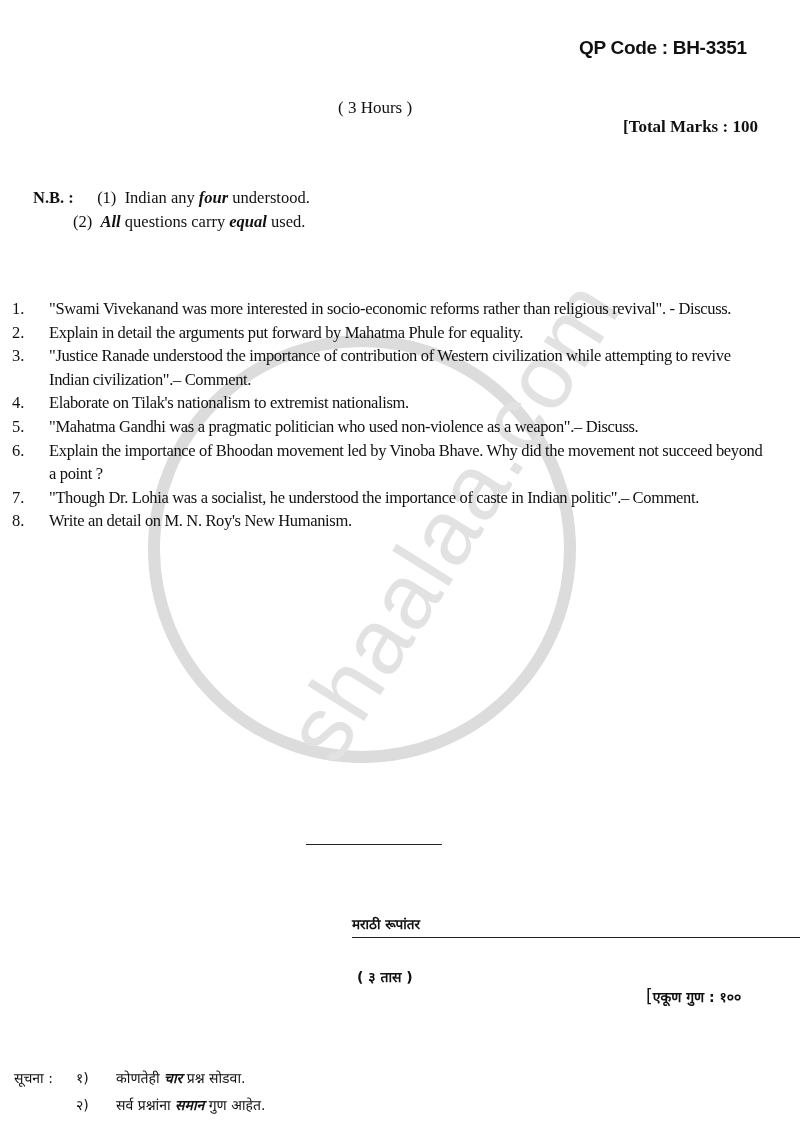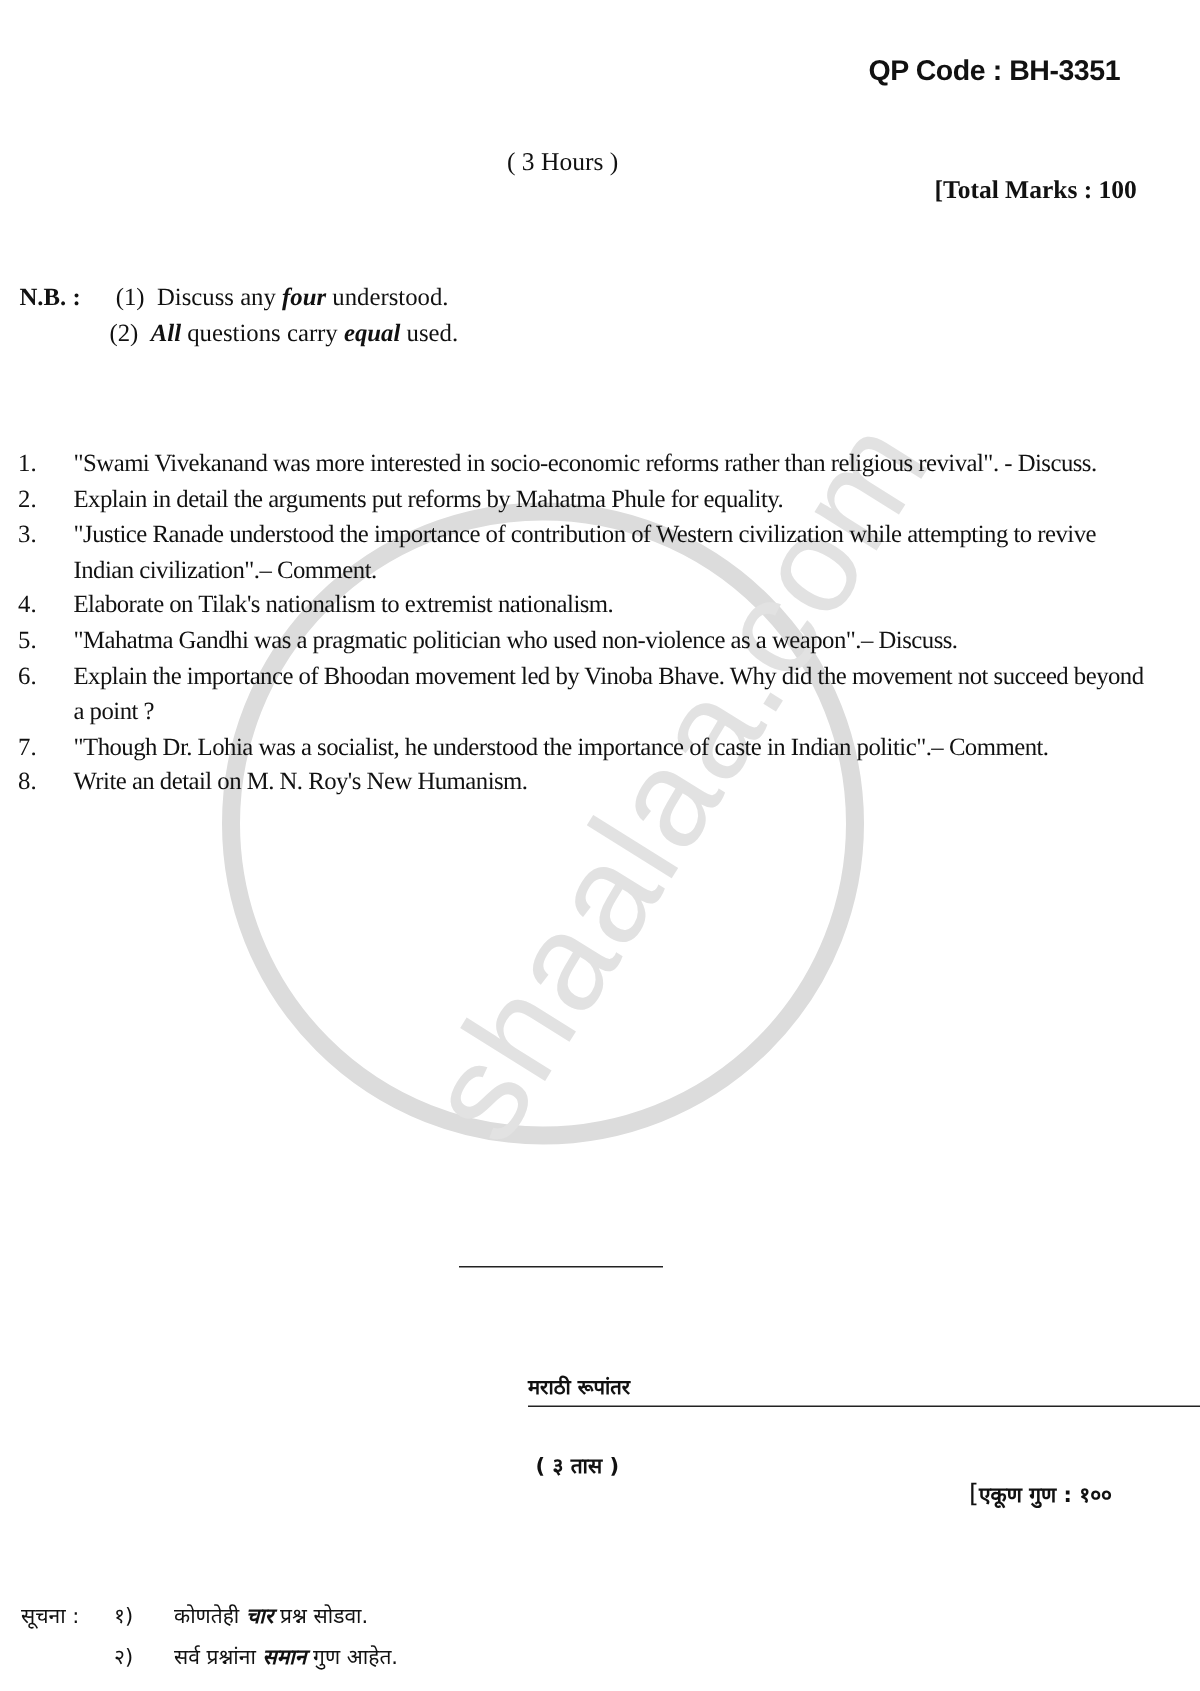--- a/index.html
+++ b/index.html
@@ -22,21 +22,21 @@
     z-index: 0; white-space: nowrap;
   }
   .layer { position: relative; z-index: 1; }
   .qp-code {
     left: 579px; top: 37px; font-family: "Liberation Sans", "DejaVu Sans", sans-serif;
     font-size: 19px; font-weight: bold; letter-spacing: -0.3px;
   }
   .hours { left: 338px; top: 76px; font-size: 17px; }
   .total-marks { left: 623px; top: 75px; font-size: 17px; font-weight: bold; }
   .nb { left: 13px; top: 124px; font-size: 16.5px; line-height: 24px; }
-  .nb .lbl { font-weight: bold; display: inline-block; width: 60px; }
+  .nb .lbl { font-weight: bold; display: inline-block; width: 60px; margin-left: 20px; }
   .nb .row2 { padding-left: 60px; }
   .q-en { left: 12px; top: 187px; width: 760px; font-size: 16.5px; line-height: 23.6px; }
   .q-en .item { display: flex; }
   .q-en .num { width: 37px; flex: none; }
   .q-en .txt { flex: 1; letter-spacing: -0.35px; }
   .divider { left: 306px; top: 498px; width: 136px; border-top: 1px solid #222; }
   .mr-title {
     left: 352px; top: 568px; font-family: "DejaVu Sans", sans-serif; font-size: 13.5px;
     font-weight: bold; border-bottom: 1px solid #222; padding-bottom: 4px;
   }
@@ -56,36 +56,36 @@
 <div class="watermark-text">shaalaa.com</div>
 
 <div class="abs qp-code layer">QP Code : BH-3351</div>
 <div class="abs hours layer">( 3 Hours )</div>
 <div class="abs total-marks layer">[Total Marks : 100</div>
 
 <div class="abs nb layer">
   <div>
     <span class="lbl">N.B. :</span>
     <span>(1)</span>&nbsp;
-    <span>Discuss any </span><span class="b">four</span><span> understood.</span>
+    <span>Indian any </span><span class="b">four</span><span> understood.</span>
   </div>
   <div class="row2">
     <span>(2)</span>&nbsp;
     <span class="b">All</span><span> questions carry </span><span class="b">equal</span><span> used.</span>
   </div>
 </div>
 
 <div class="abs q-en layer">
   <div class="item">
       <span class="num">1.</span>
       <span class="txt">"Swami Vivekanand was more interested in socio-economic reforms rather than religious revival". - Discuss.</span>
     </div>
   <div class="item">
       <span class="num">2.</span>
-      <span class="txt">Explain in detail the arguments put reforms by Mahatma Phule for equality.</span>
+      <span class="txt">Explain in detail the arguments put forward by Mahatma Phule for equality.</span>
     </div>
   <div class="item">
       <span class="num">3.</span>
       <span class="txt">"Justice Ranade understood the importance of contribution of  Western civilization while attempting to revive Indian civilization".– Comment.</span>
     </div>
   <div class="item">
       <span class="num">4.</span>
       <span class="txt">Elaborate on Tilak's nationalism to extremist nationalism.</span>
     </div>
   <div class="item">

